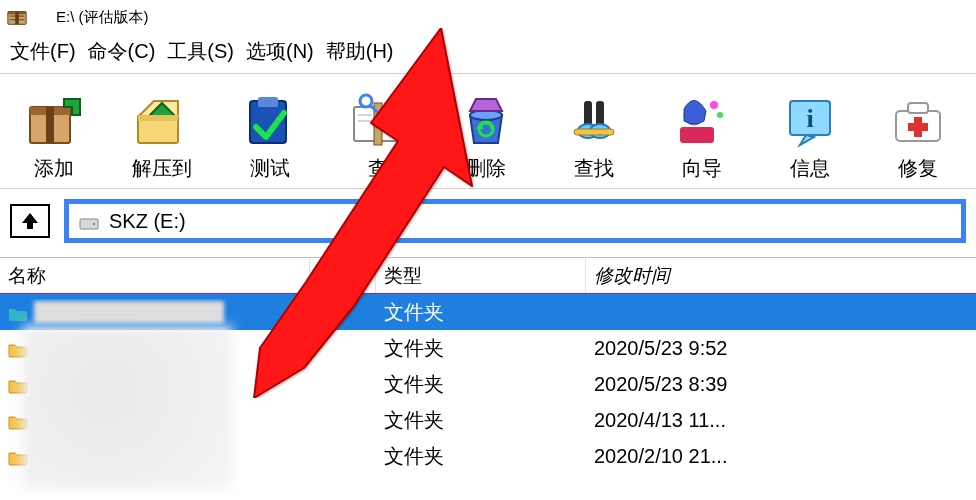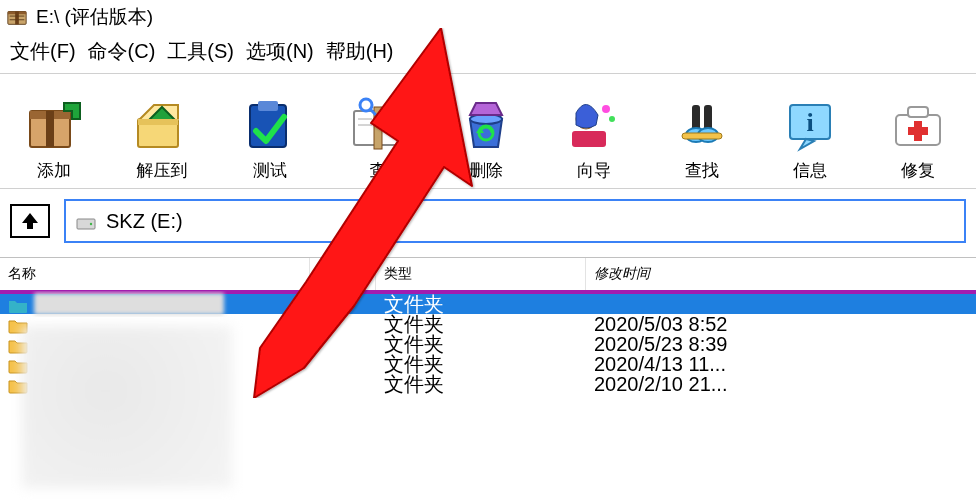--- a/index.html
+++ b/index.html
@@ -16,21 +16,21 @@
 
   
   .titlebar {
     display: flex;
     align-items: center;
     height: 34px;
     padding: 2px 6px;
     background: #fff;
   }
   .titlebar .app-icon { width: 22px; height: 22px; margin-right: 8px; }
-  .titlebar .title-text { font-size: 19px; }
+  .titlebar .title-text { font-size: 15px; margin-left: 20px; }
 
   
   .menubar {
     display: flex;
     align-items: center;
     gap: 12px;
     padding: 4px 10px 8px 10px;
     font-size: 20px;
   }
   .menubar .menu-item { cursor: default; }
@@ -47,70 +47,70 @@
     display: flex;
     flex-direction: column;
     align-items: center;
     justify-content: flex-end;
     width: 108px;
     height: 104px;
     gap: 6px;
     cursor: default;
   }
   .tool-btn .tool-icon { width: 60px; height: 56px; display:flex; align-items:center; justify-content:center; }
-  .tool-btn .tool-label { font-size: 17px; }
+  .tool-btn .tool-label { font-size: 20px; }
 
   
   .addr-row {
     display: flex;
     align-items: center;
     gap: 14px;
     padding: 10px 10px 14px 10px;
     border-bottom: 1px solid #c0c0c0;
   }
   .up-btn {
     width: 40px; height: 34px;
     border: 2px solid #000;
     display:flex; align-items:center; justify-content:center;
     position: relative;
     background:#fff;
   }
   .addr-box {
     flex: 1;
     height: 44px;
-    border: 2px solid #3b82f6;
+    border: 5px solid #3b82f6;
     display:flex;
     align-items:center;
     padding: 0 10px;
     gap: 10px;
     font-size: 20px;
   }
   .drive-icon { width:20px; height:16px; }
 
   
   .table { width: 100%; }
   .thead {
     display: grid;
     grid-template-columns: 310px 66px 210px 1fr;
-    border-bottom: 4px solid #a21caf;
-    font-size: 14px;
+    border-bottom: 1px solid #a21caf;
+    font-size: 19px;
     height: 36px;
     align-items: stretch;
   }
   .th {
     display:flex; align-items:center;
     padding: 4px 8px;
     border-right: 1px solid #e3e3e3;
   }
   .th:last-child { border-right: none; font-style: italic; }
 
   .row {
     display: grid;
     grid-template-columns: 310px 66px 210px 1fr;
-    height: 20px;
+    height: 36px;
     align-items: center;
     font-size: 20px;
   }
   .row .cell { padding: 2px 8px; white-space: nowrap; overflow:hidden; text-overflow: ellipsis; }
   .row.selected { background: #1e7fe0; color: #fff; }
   .name-cell { display:flex; align-items:center; gap:6px; }
   .folder-ico { width:20px; height:16px; }
 
   
   .blur-name {
@@ -227,41 +227,41 @@
         <path d="M24 36 A6 6 0 0 1 36 36" fill="none" stroke="#1fe24a" stroke-width="3"></path>
         <polygon points="24,30 20,36 28,36" fill="#1fe24a"></polygon>
       </svg>
     </span>
     <span class="tool-label">删除</span>
   </div>
 
   <div class="tool-btn">
     <span class="tool-icon">
       <svg viewBox="0 0 60 56" width="60" height="56">
+        <rect x="20" y="8" width="8" height="30" rx="3" fill="#2a2a2a"></rect>
+        <rect x="32" y="8" width="8" height="30" rx="3" fill="#2a2a2a"></rect>
+        <ellipse cx="24" cy="38" rx="10" ry="7" fill="#6cc8ff" stroke="#1b7ab5" stroke-width="2"></ellipse>
+        <ellipse cx="36" cy="38" rx="10" ry="7" fill="#6cc8ff" stroke="#1b7ab5" stroke-width="2"></ellipse>
+        <rect x="10" y="36" width="40" height="6" rx="3" fill="#f3c24a" stroke="#a07a1a"></rect>
+      </svg>
+    </span>
+    <span class="tool-label">查找</span>
+  </div>
+
+  <div class="tool-btn">
+    <span class="tool-icon">
+      <svg viewBox="0 0 60 56" width="60" height="56">
         <circle cx="22" cy="22" r="10" fill="#f6c98a" stroke="#a06a2a"></circle>
         <path d="M12 16 Q22 -2 34 18 L32 28 Q22 34 12 28 Z" fill="#3b5fd8" stroke="#1e3f8a"></path>
         <circle cx="42" cy="12" r="4" fill="#ff4de0"></circle>
         <circle cx="48" cy="22" r="3" fill="#41e05a"></circle>
         <rect x="8" y="34" width="34" height="16" rx="3" fill="#d82a5a"></rect>
       </svg>
     </span>
     <span class="tool-label">向导</span>
-  </div>
-
-  <div class="tool-btn">
-    <span class="tool-icon">
-      <svg viewBox="0 0 60 56" width="60" height="56">
-        <rect x="20" y="8" width="8" height="30" rx="3" fill="#2a2a2a"></rect>
-        <rect x="32" y="8" width="8" height="30" rx="3" fill="#2a2a2a"></rect>
-        <ellipse cx="24" cy="38" rx="10" ry="7" fill="#6cc8ff" stroke="#1b7ab5" stroke-width="2"></ellipse>
-        <ellipse cx="36" cy="38" rx="10" ry="7" fill="#6cc8ff" stroke="#1b7ab5" stroke-width="2"></ellipse>
-        <rect x="10" y="36" width="40" height="6" rx="3" fill="#f3c24a" stroke="#a07a1a"></rect>
-      </svg>
-    </span>
-    <span class="tool-label">查找</span>
   </div>
 
   <div class="tool-btn">
     <span class="tool-icon">
       <svg viewBox="0 0 60 56" width="60" height="56">
         <rect x="10" y="8" width="40" height="34" rx="3" fill="#8fd8ff" stroke="#2a7fb5" stroke-width="2"></rect>
         <path d="M26 42 L20 52 L34 44 Z" fill="#8fd8ff" stroke="#2a7fb5" stroke-width="2"></path>
         <text x="30" y="34" text-anchor="middle" font-size="26" font-weight="bold" fill="#0b4f80" font-family="serif">i</text>
       </svg>
     </span>
@@ -323,21 +323,21 @@
   <div class="row">
     <div class="cell name-cell">
       <span class="folder-ico">
         <svg viewBox="0 0 20 16" width="20" height="16">
             <path d="M1 3h6l2 2h10v9a1 1 0 0 1-1 1H2a1 1 0 0 1-1-1Z" fill="#f6c24a" stroke="#c8921a"></path>
           </svg>
       </span>
     </div>
     <div class="cell"></div>
     <div class="cell">文件夹</div>
-    <div class="cell">2020/5/03 8:52</div>
+    <div class="cell">2020/5/23 9:52</div>
   </div>
 
   <div class="row">
     <div class="cell name-cell">
       <span class="folder-ico">
         <svg viewBox="0 0 20 16" width="20" height="16">
             <path d="M1 3h6l2 2h10v9a1 1 0 0 1-1 1H2a1 1 0 0 1-1-1Z" fill="#f6c24a" stroke="#c8921a"></path>
           </svg>
       </span>
     </div>

